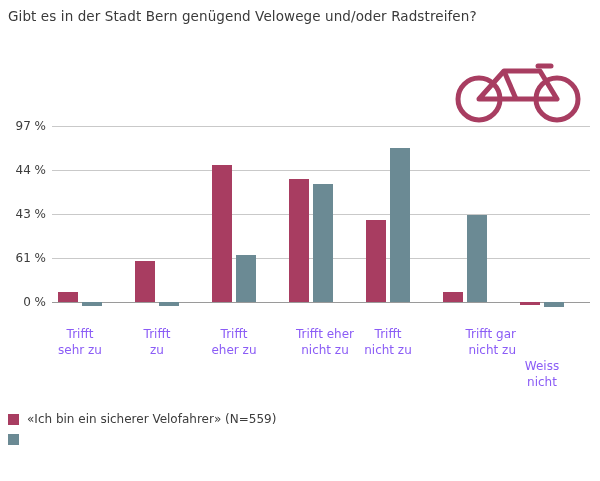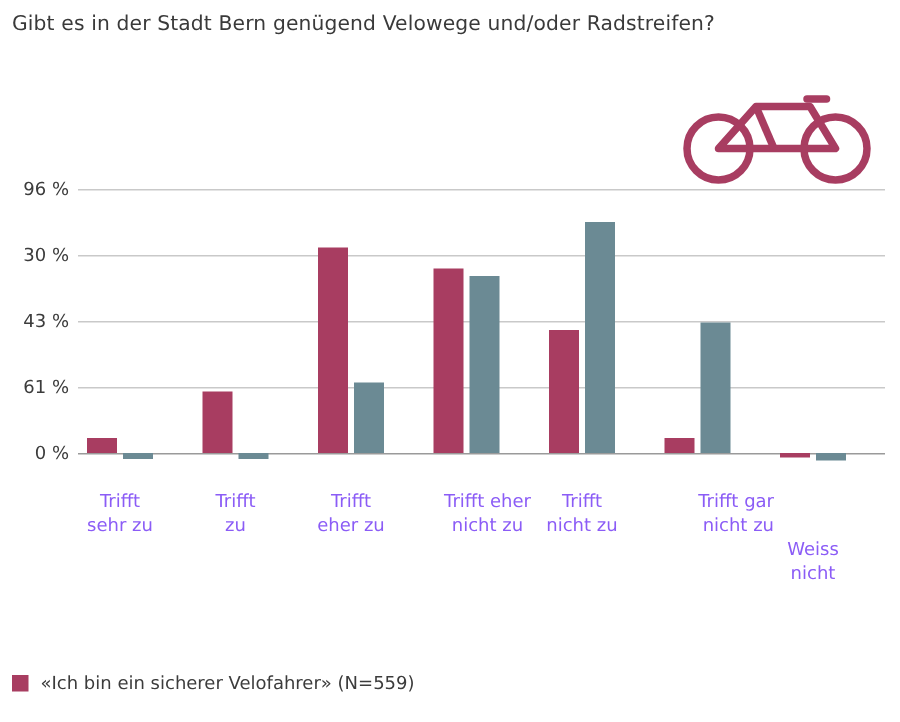--- a/index.html
+++ b/index.html
@@ -98,21 +98,20 @@
     left: 8px;
     top: 412px;
     width: 580px;
   }
   .legend-row {
     display: flex;
     align-items: center;
     margin-bottom: 8px;
     font-size: 12px;
     color: #3c3c3c;
-    margin-top: 36px;
   }
   .legend-swatch {
     width: 11px;
     height: 11px;
     margin-right: 8px;
     flex: 0 0 auto;
   }
   .bike {
     position: absolute;
     left: 452px;
@@ -161,22 +160,22 @@
     <div class="bar bar-b" style="left:338px; bottom:19px; width:20px; height:154px;"></div>
 
     <div class="bar bar-a" style="left:391px; bottom:19px; width:20px; height:10px;"></div>
     <div class="bar bar-b" style="left:415px; bottom:19px; width:20px; height:87px;"></div>
 
     <div class="bar bar-a neg" style="left:468px; top:176px; width:20px; height:3px;"></div>
     <div class="bar bar-b neg" style="left:492px; top:176px; width:20px; height:5px;"></div>
   </div>
 
   <div class="ylabels">
-    <div class="ytick" style="top:0px;">96 %</div>
-    <div class="ytick" style="top:44px;">30 %</div>
+    <div class="ytick" style="top:0px;">97 %</div>
+    <div class="ytick" style="top:44px;">44 %</div>
     <div class="ytick" style="top:88px;">43 %</div>
     <div class="ytick" style="top:132px;">61 %</div>
     <div class="ytick" style="top:176px;">0 %</div>
   </div>
 
   <div class="cat-labels">
     <div class="cat" style="left:-10px;  top:0; width:76px;">Trifft<br>sehr zu</div>
     <div class="cat" style="left:67px;   top:0; width:76px;">Trifft<br>zu</div>
     <div class="cat" style="left:144px;  top:0; width:76px;">Trifft<br>eher zu</div>
     <div class="cat" style="left:231px;  top:0; width:84px;">Trifft eher<br>nicht zu</div>

